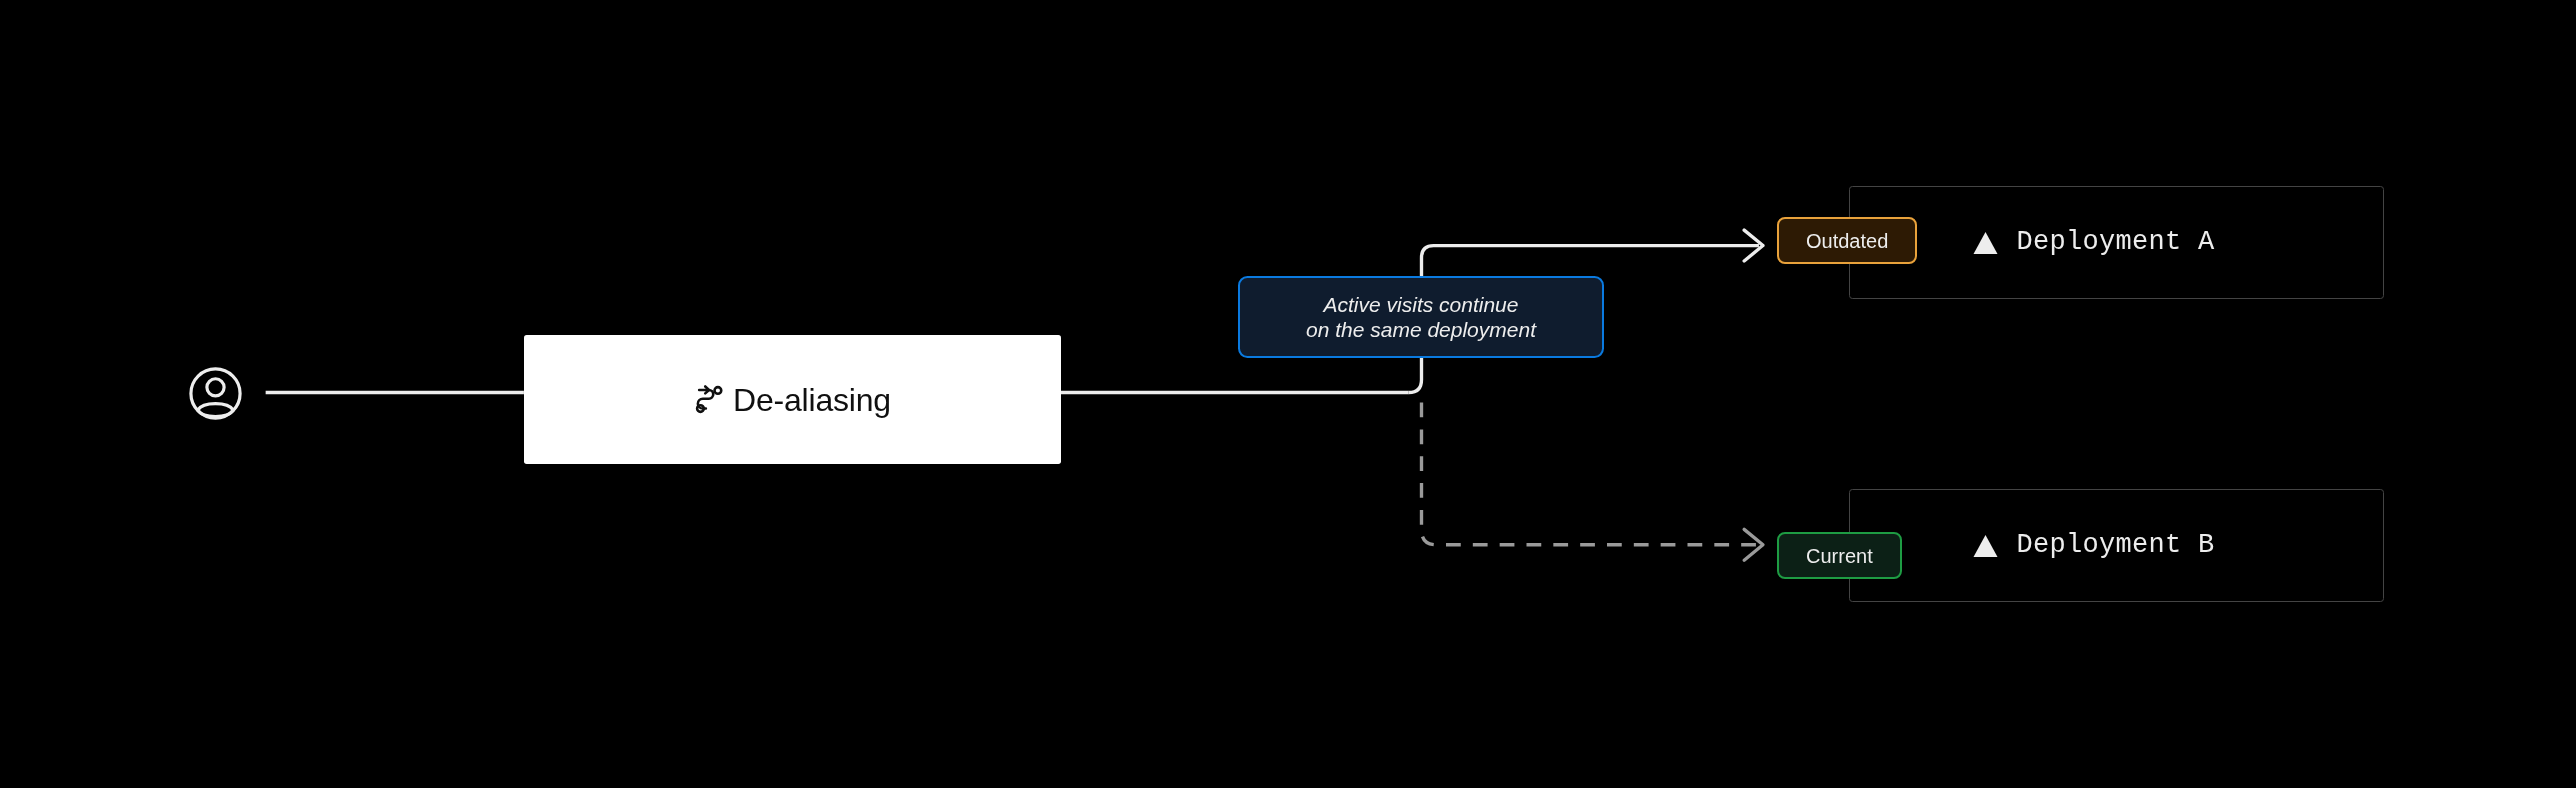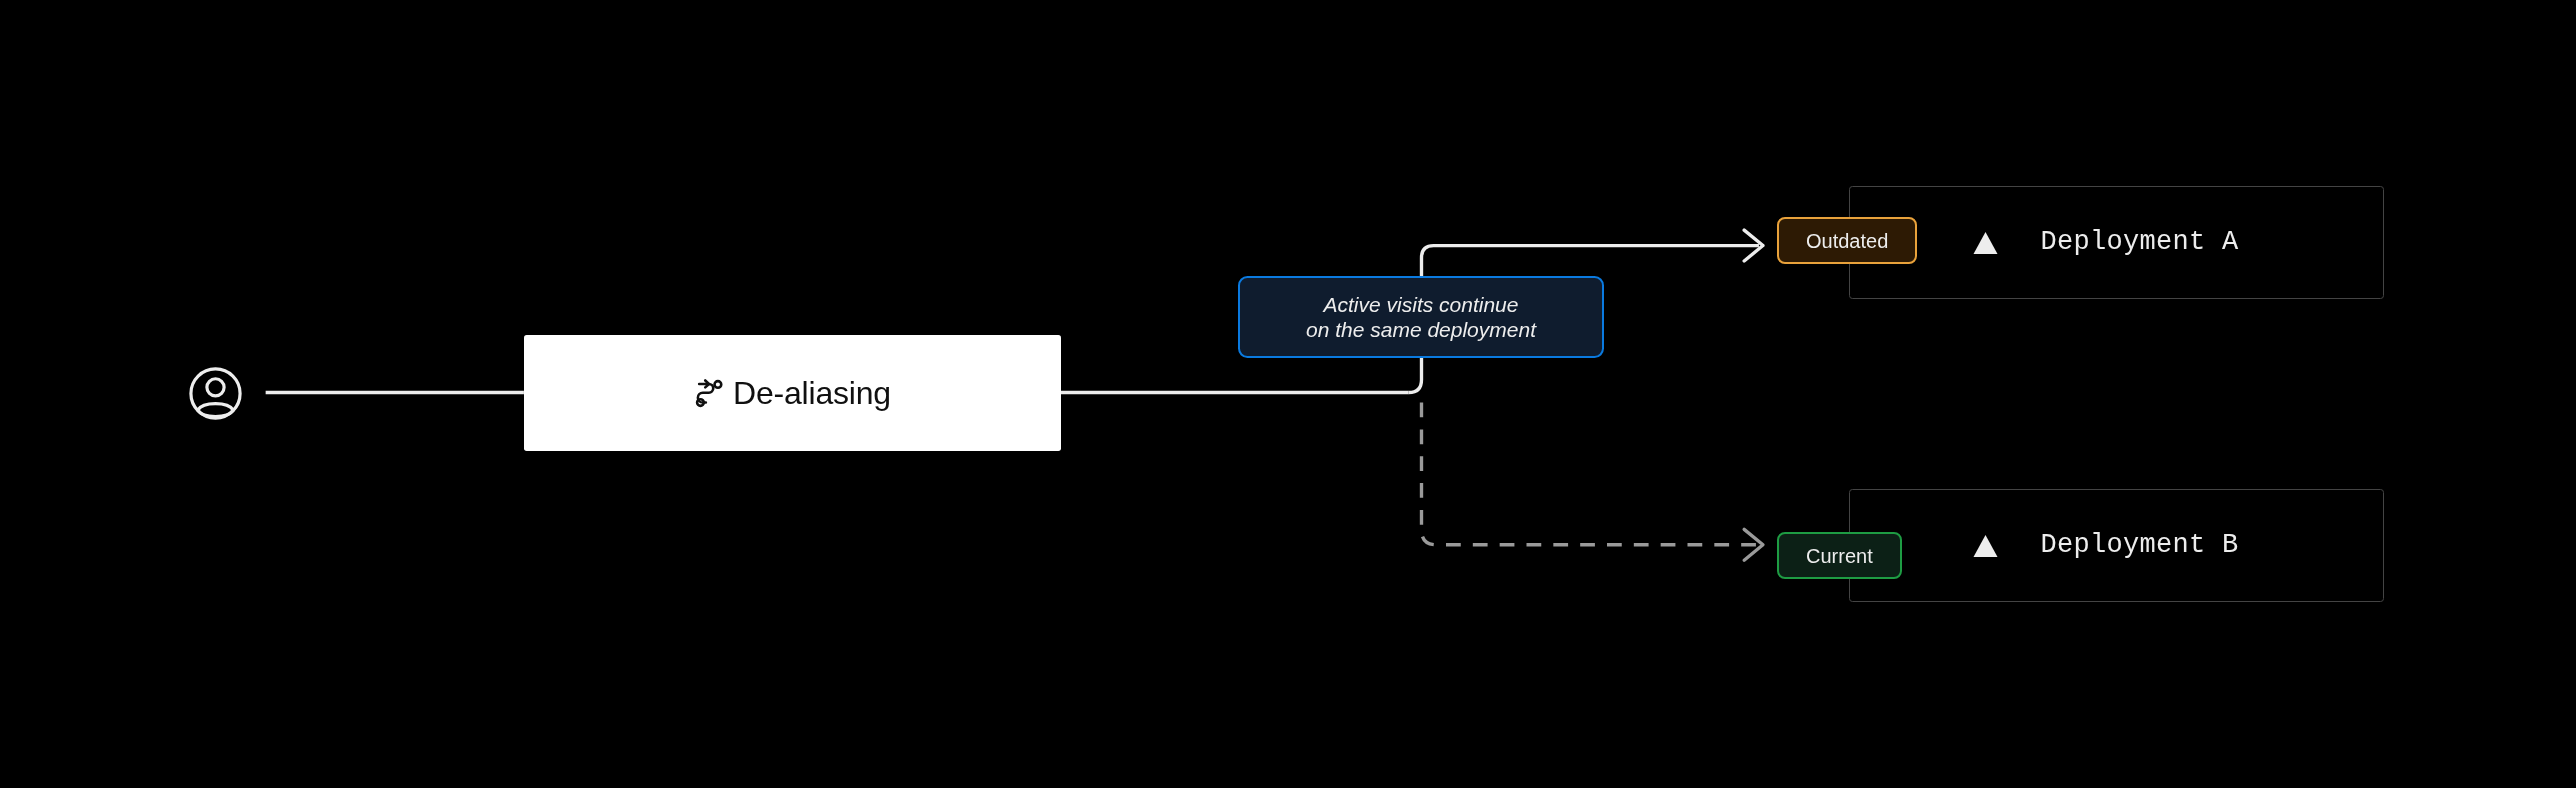--- a/index.html
+++ b/index.html
@@ -37,21 +37,21 @@
     width: 59px;
     height: 59px;
   }
 
   
   .node-dealias {
     position: absolute;
     left: 524px;
     top: 335px;
     width: 537px;
-    height: 116px;
+    height: 129px;
     background: #ffffff;
     border-radius: 2.7px;
     display: flex;
     align-items: center;
     justify-content: center;
     gap: 8px;
     box-sizing: border-box;
   }
   .node-dealias .label {
     color: #101010;
@@ -119,21 +119,20 @@
     display: block;
     flex: 0 0 auto;
   }
   .deploy-name {
     color: #EDEDED;
     font-family: "Liberation Mono", "DejaVu Sans Mono", monospace;
     font-size: 27px;
     line-height: 1;
     letter-spacing: 0.3px;
     white-space: nowrap;
-    margin-left: 24px;
   }
 
   
   .badge {
     position: absolute;
     left: 1777px;
     height: 47px;
     border-radius: 8px;
     border-width: 2px;
     border-style: solid;

